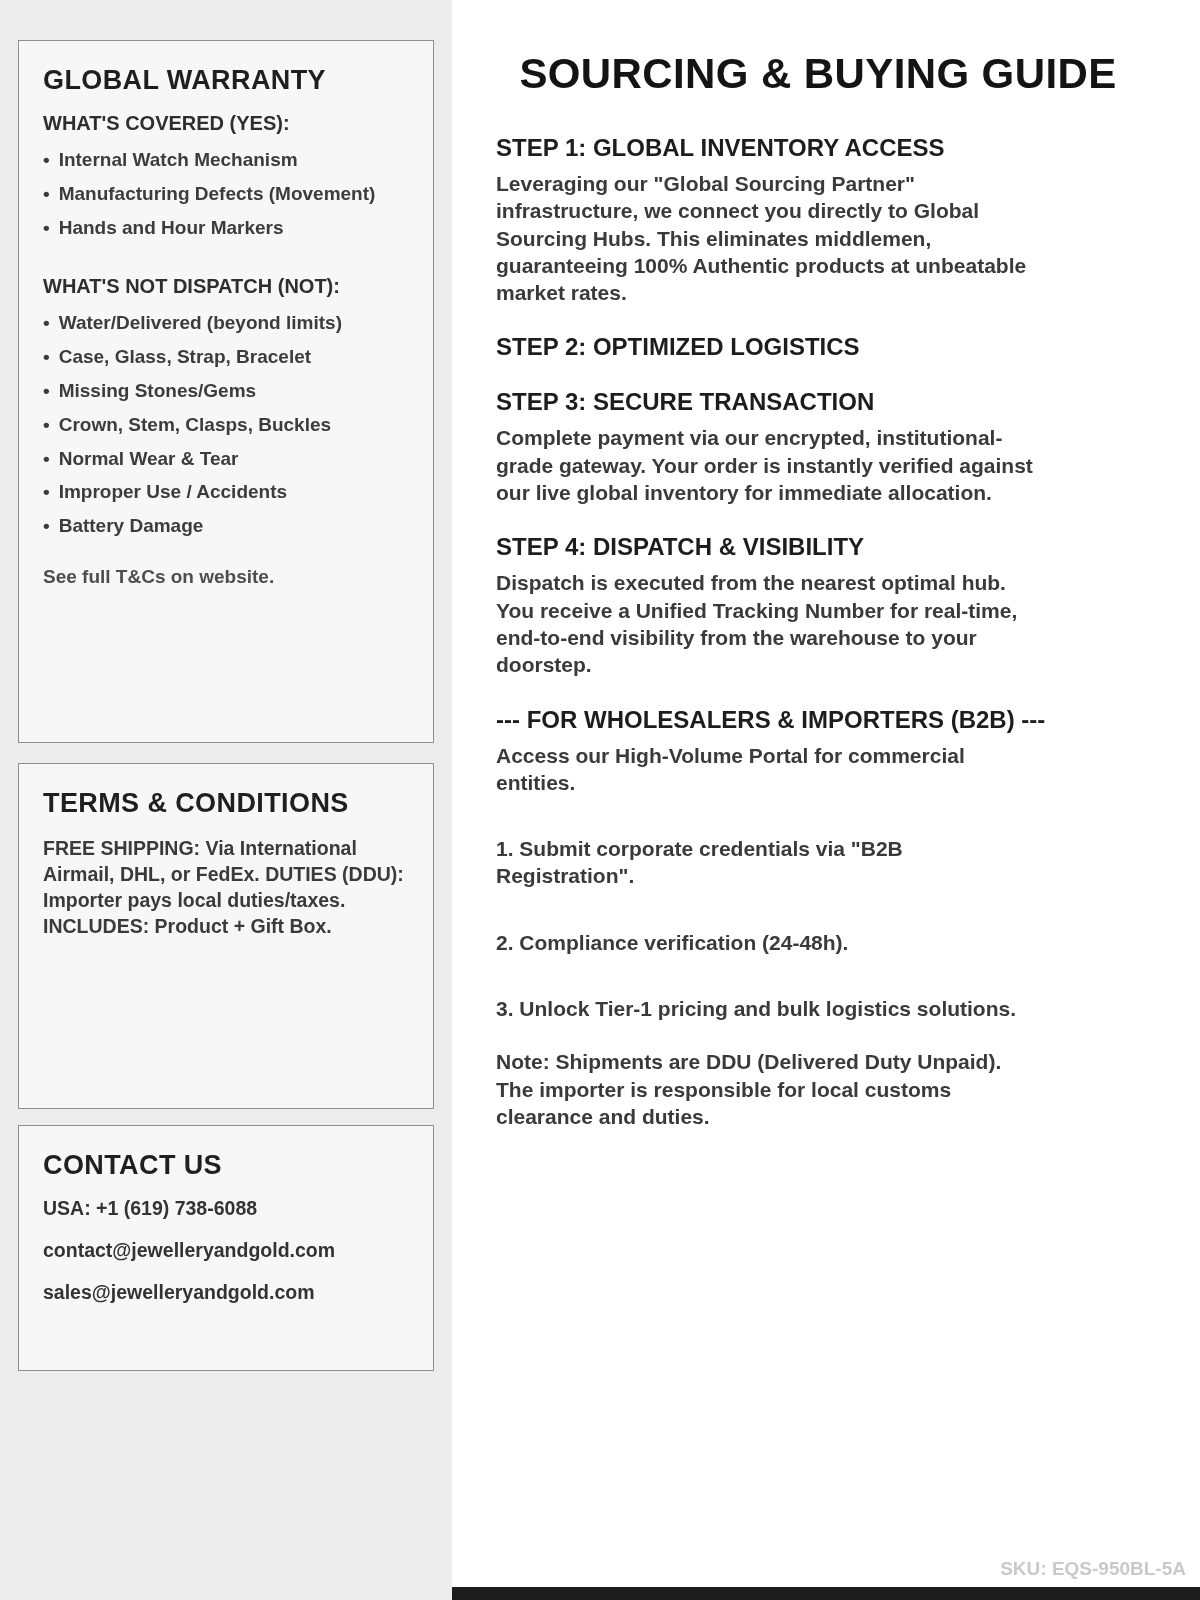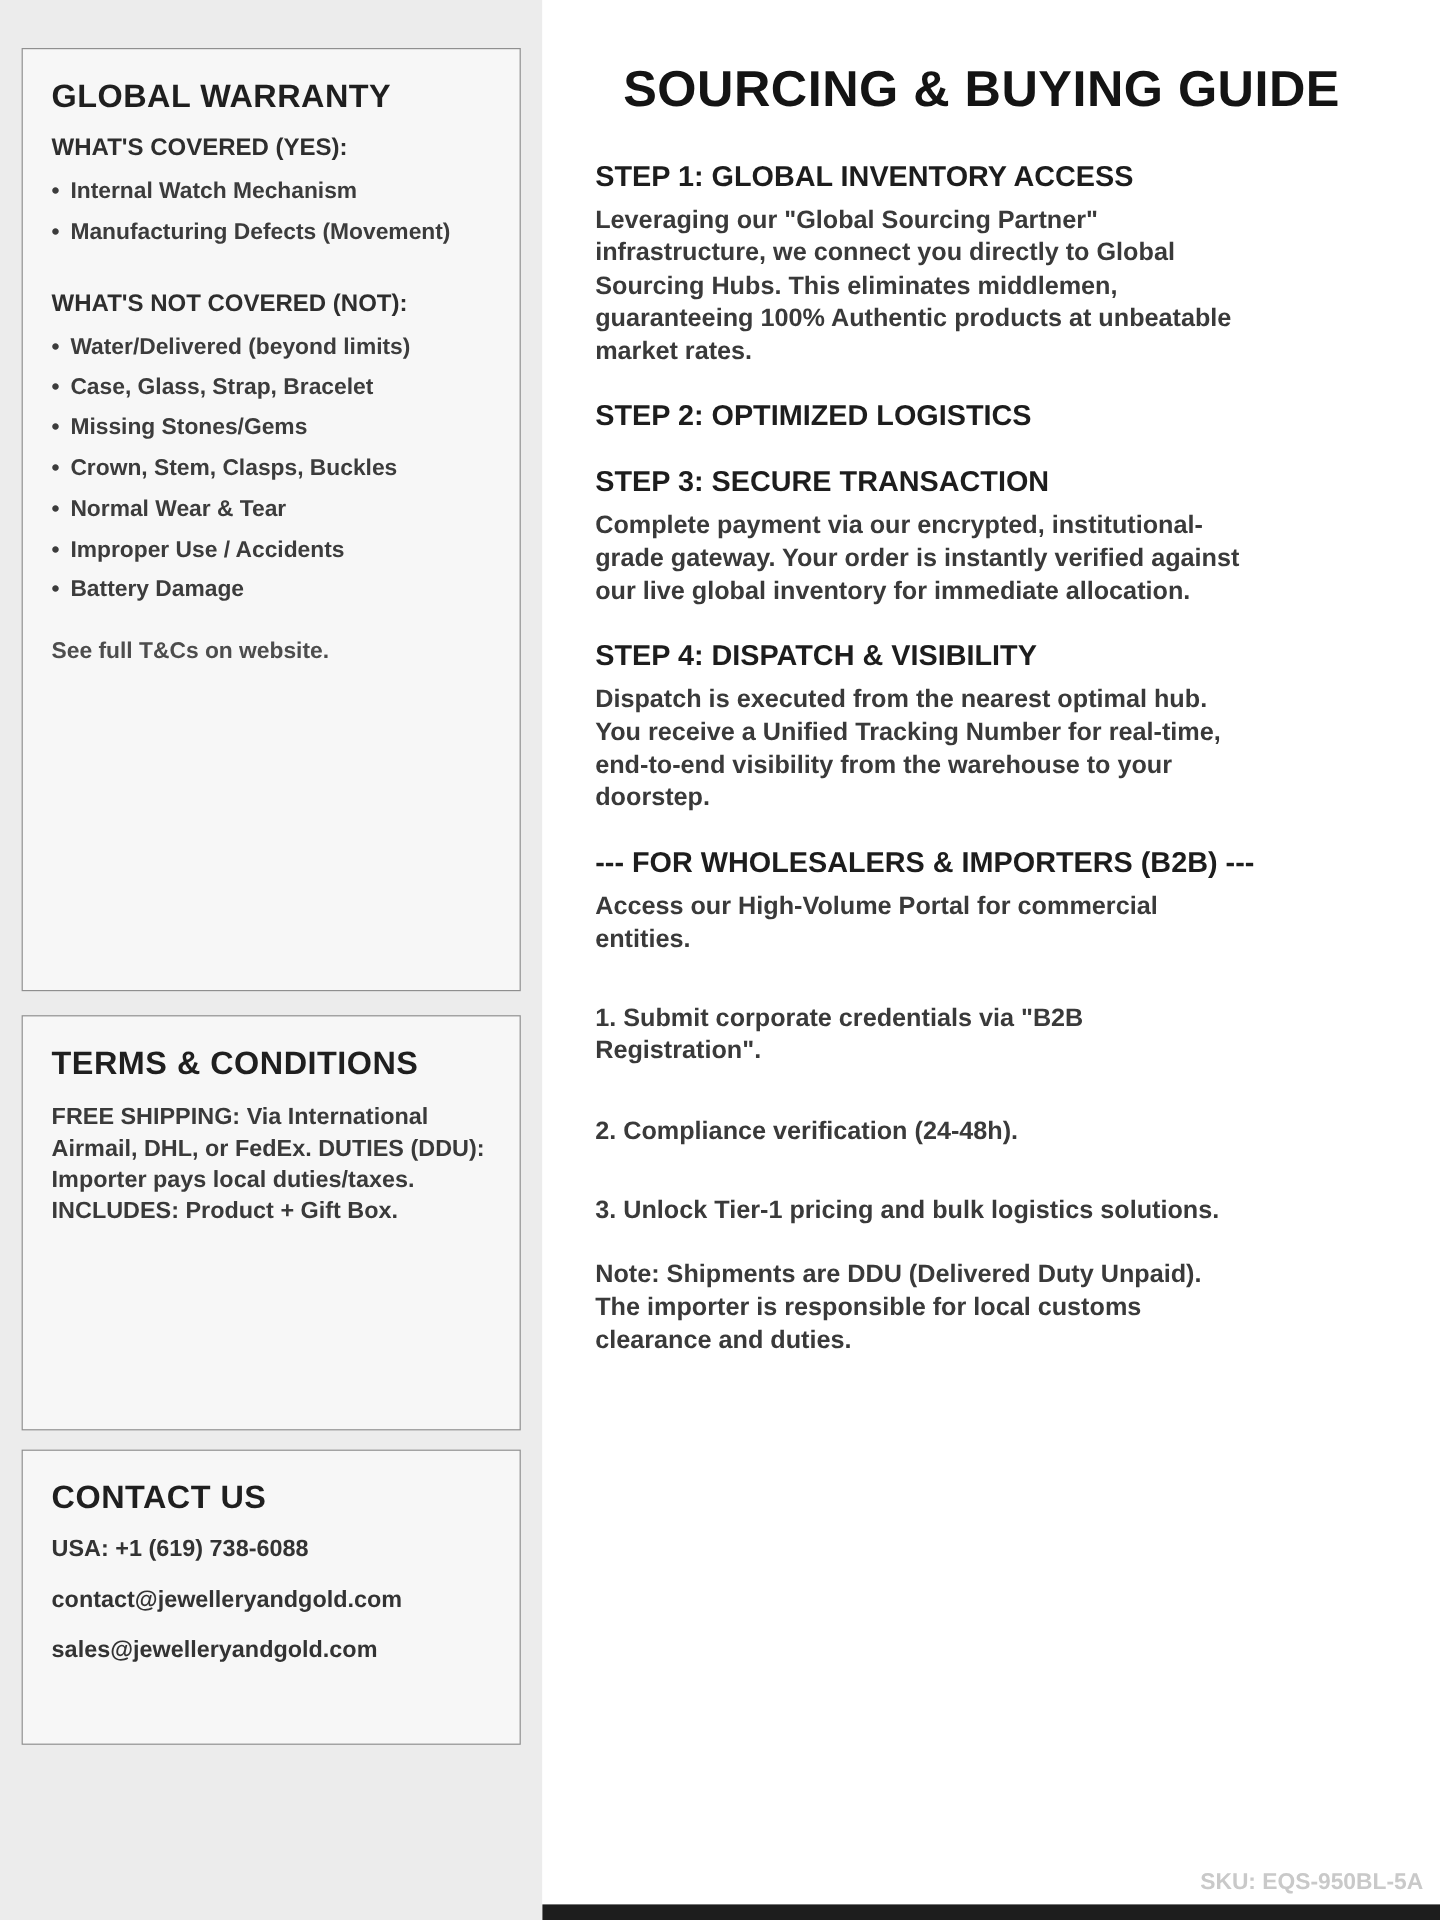--- a/index.html
+++ b/index.html
@@ -21,21 +21,21 @@
     width: 452px;
     height: 1600px;
     background: #ececec;
     padding: 40px 18px 0 18px;
   }
   .box {
     background: #f7f7f7;
     border: 1px solid #8f8f8f;
     padding: 24px 24px;
   }
-  .warranty-box { height: 786px; margin-bottom: 20px; }
+  .warranty-box { height: 703px; margin-bottom: 20px; }
   .terms-box    { height: 346px; margin-bottom: 16px; }
   .contact-box  { height: 246px; }
 
   .box-title {
     margin: 0 0 16px 0;
     font-size: 27px;
     font-weight: 800;
     letter-spacing: 0.4px;
     color: #1f1f1f;
   }
@@ -139,23 +139,24 @@
 
   <aside class="sidebar">
 
     <section class="box warranty-box">
       <h2 class="box-title">GLOBAL WARRANTY</h2>
 
       <h3 class="sub-head">WHAT'S COVERED (YES):</h3>
       <ul class="bullet-list">
         <li>Internal Watch Mechanism</li>
         <li>Manufacturing Defects (Movement)</li>
+        <li>Hands and Hour Markers</li>
       </ul>
 
-      <h3 class="sub-head second">WHAT'S NOT COVERED (NOT):</h3>
+      <h3 class="sub-head second">WHAT'S NOT DISPATCH (NOT):</h3>
       <ul class="bullet-list">
         <li>Water/Delivered (beyond limits)</li>
         <li>Case, Glass, Strap, Bracelet</li>
         <li>Missing Stones/Gems</li>
         <li>Crown, Stem, Clasps, Buckles</li>
         <li>Normal Wear &amp; Tear</li>
         <li>Improper Use / Accidents</li>
         <li>Battery Damage</li>
       </ul>
 

